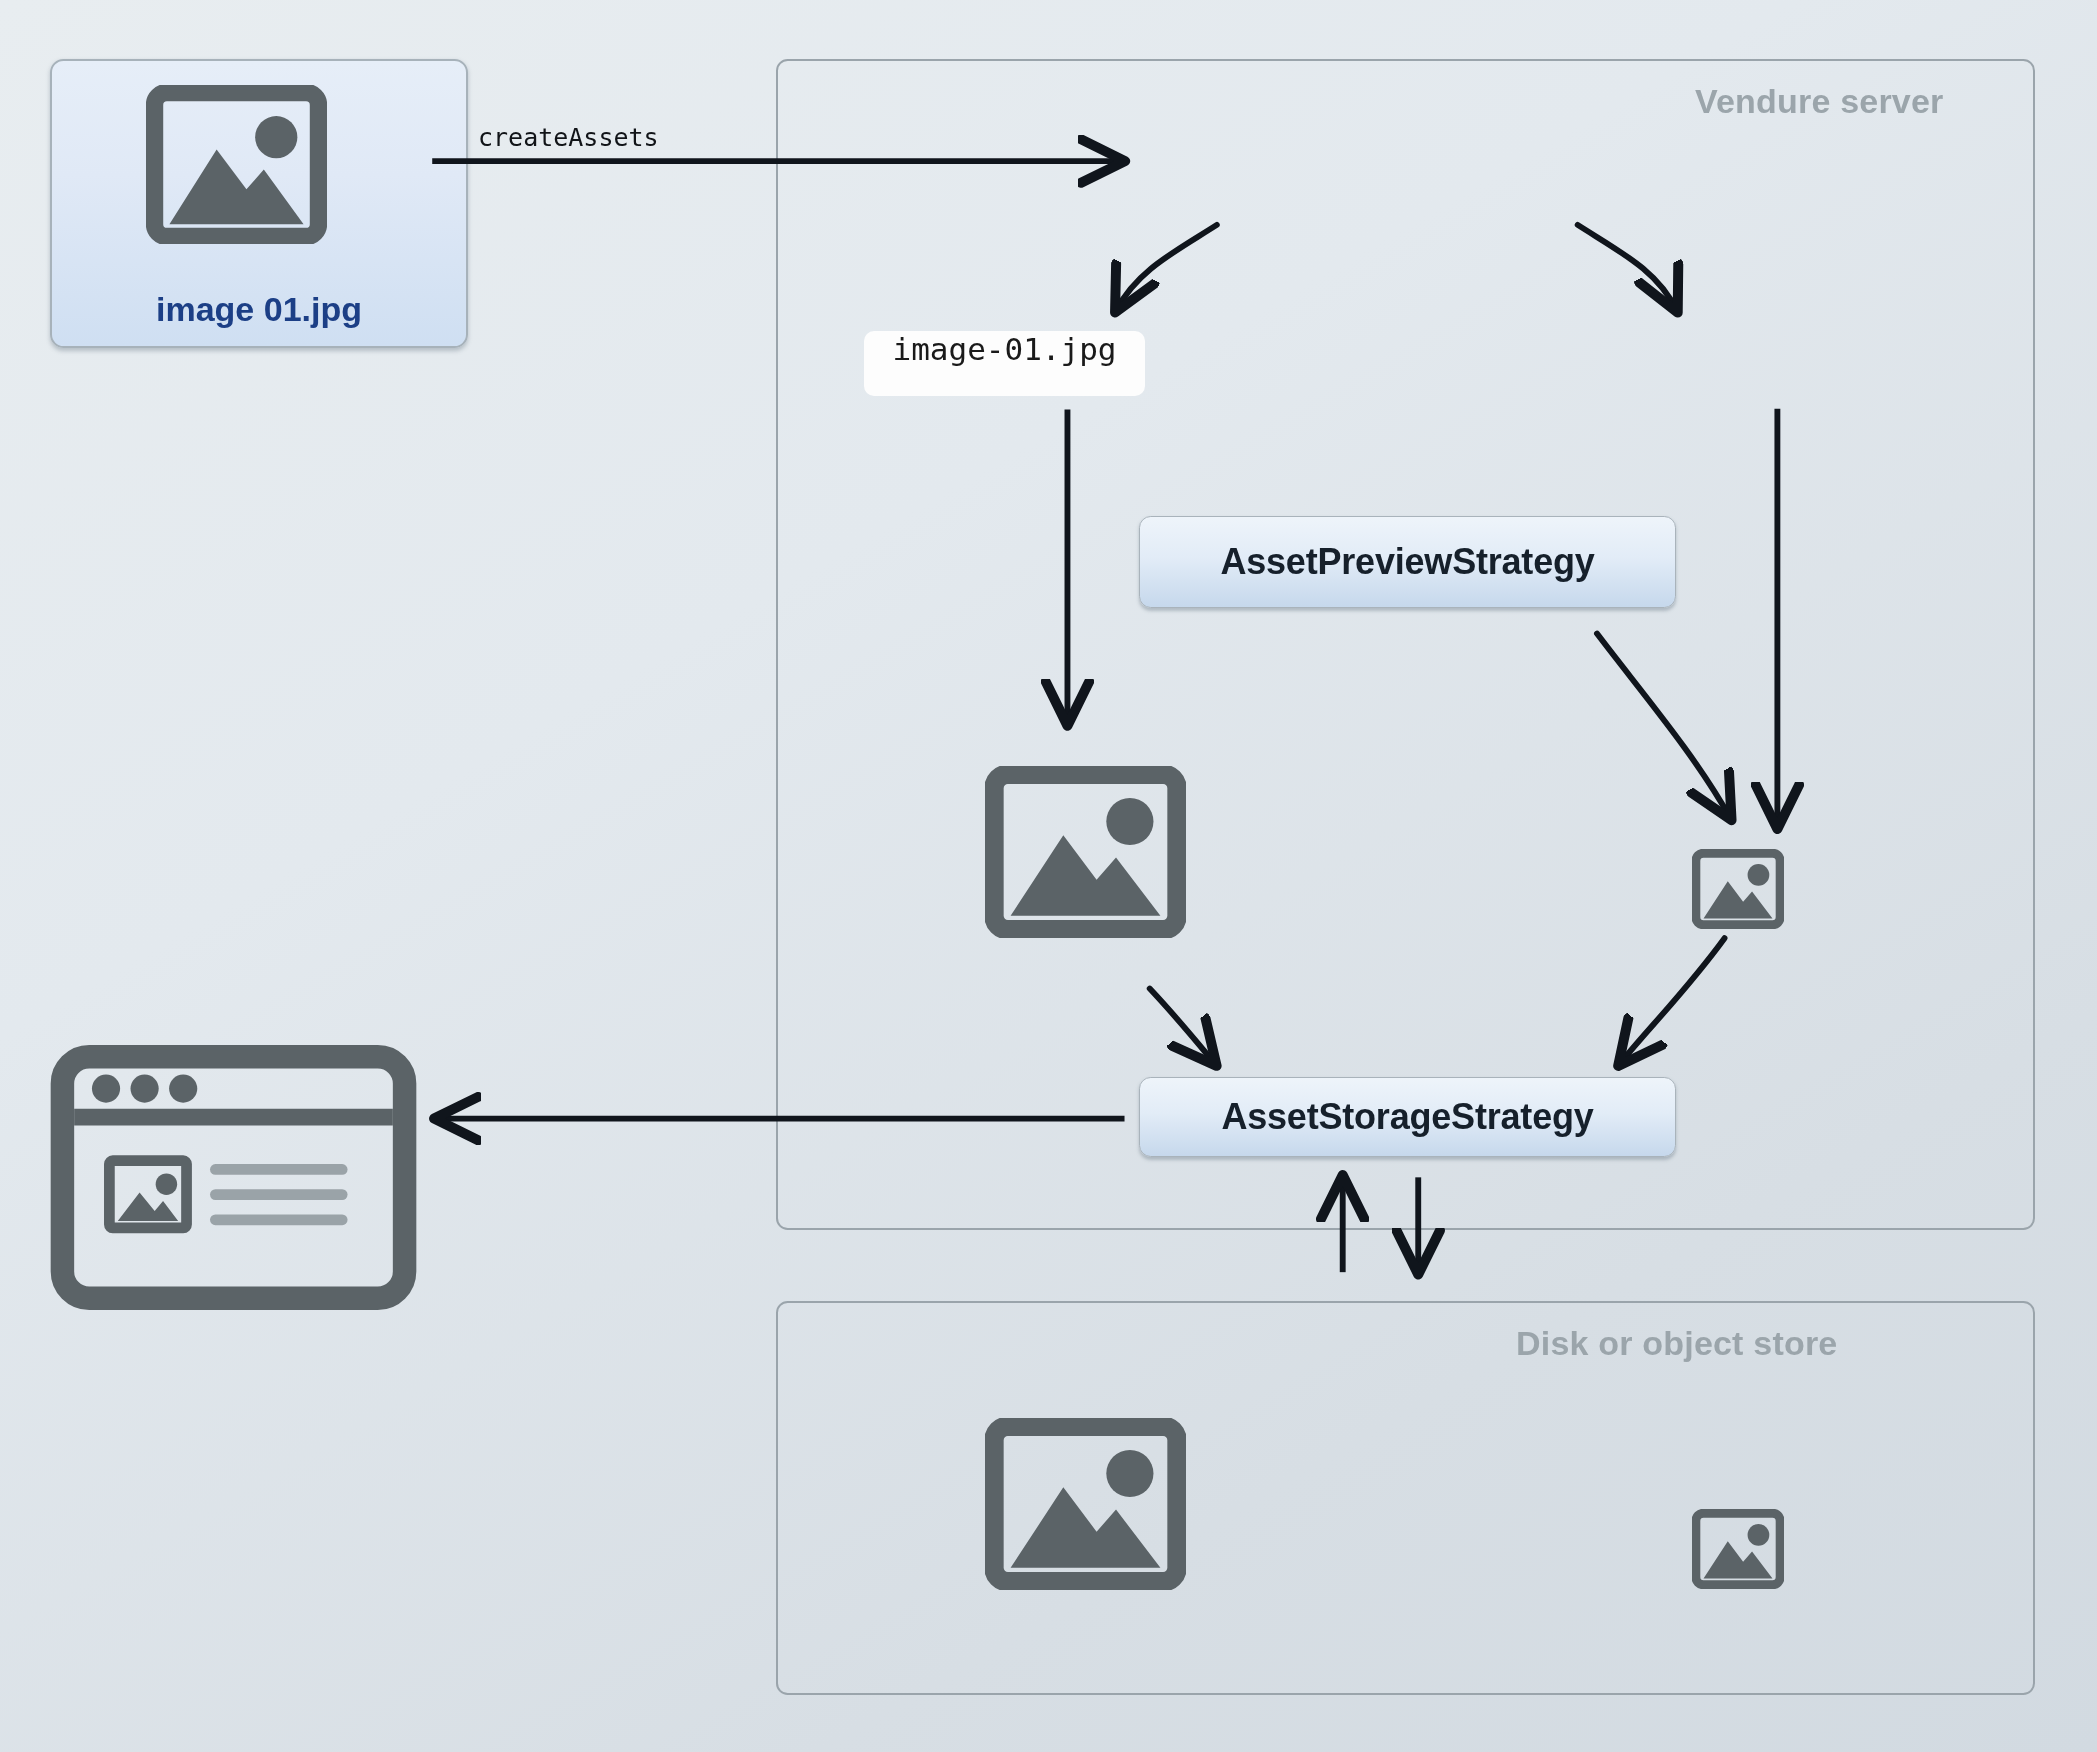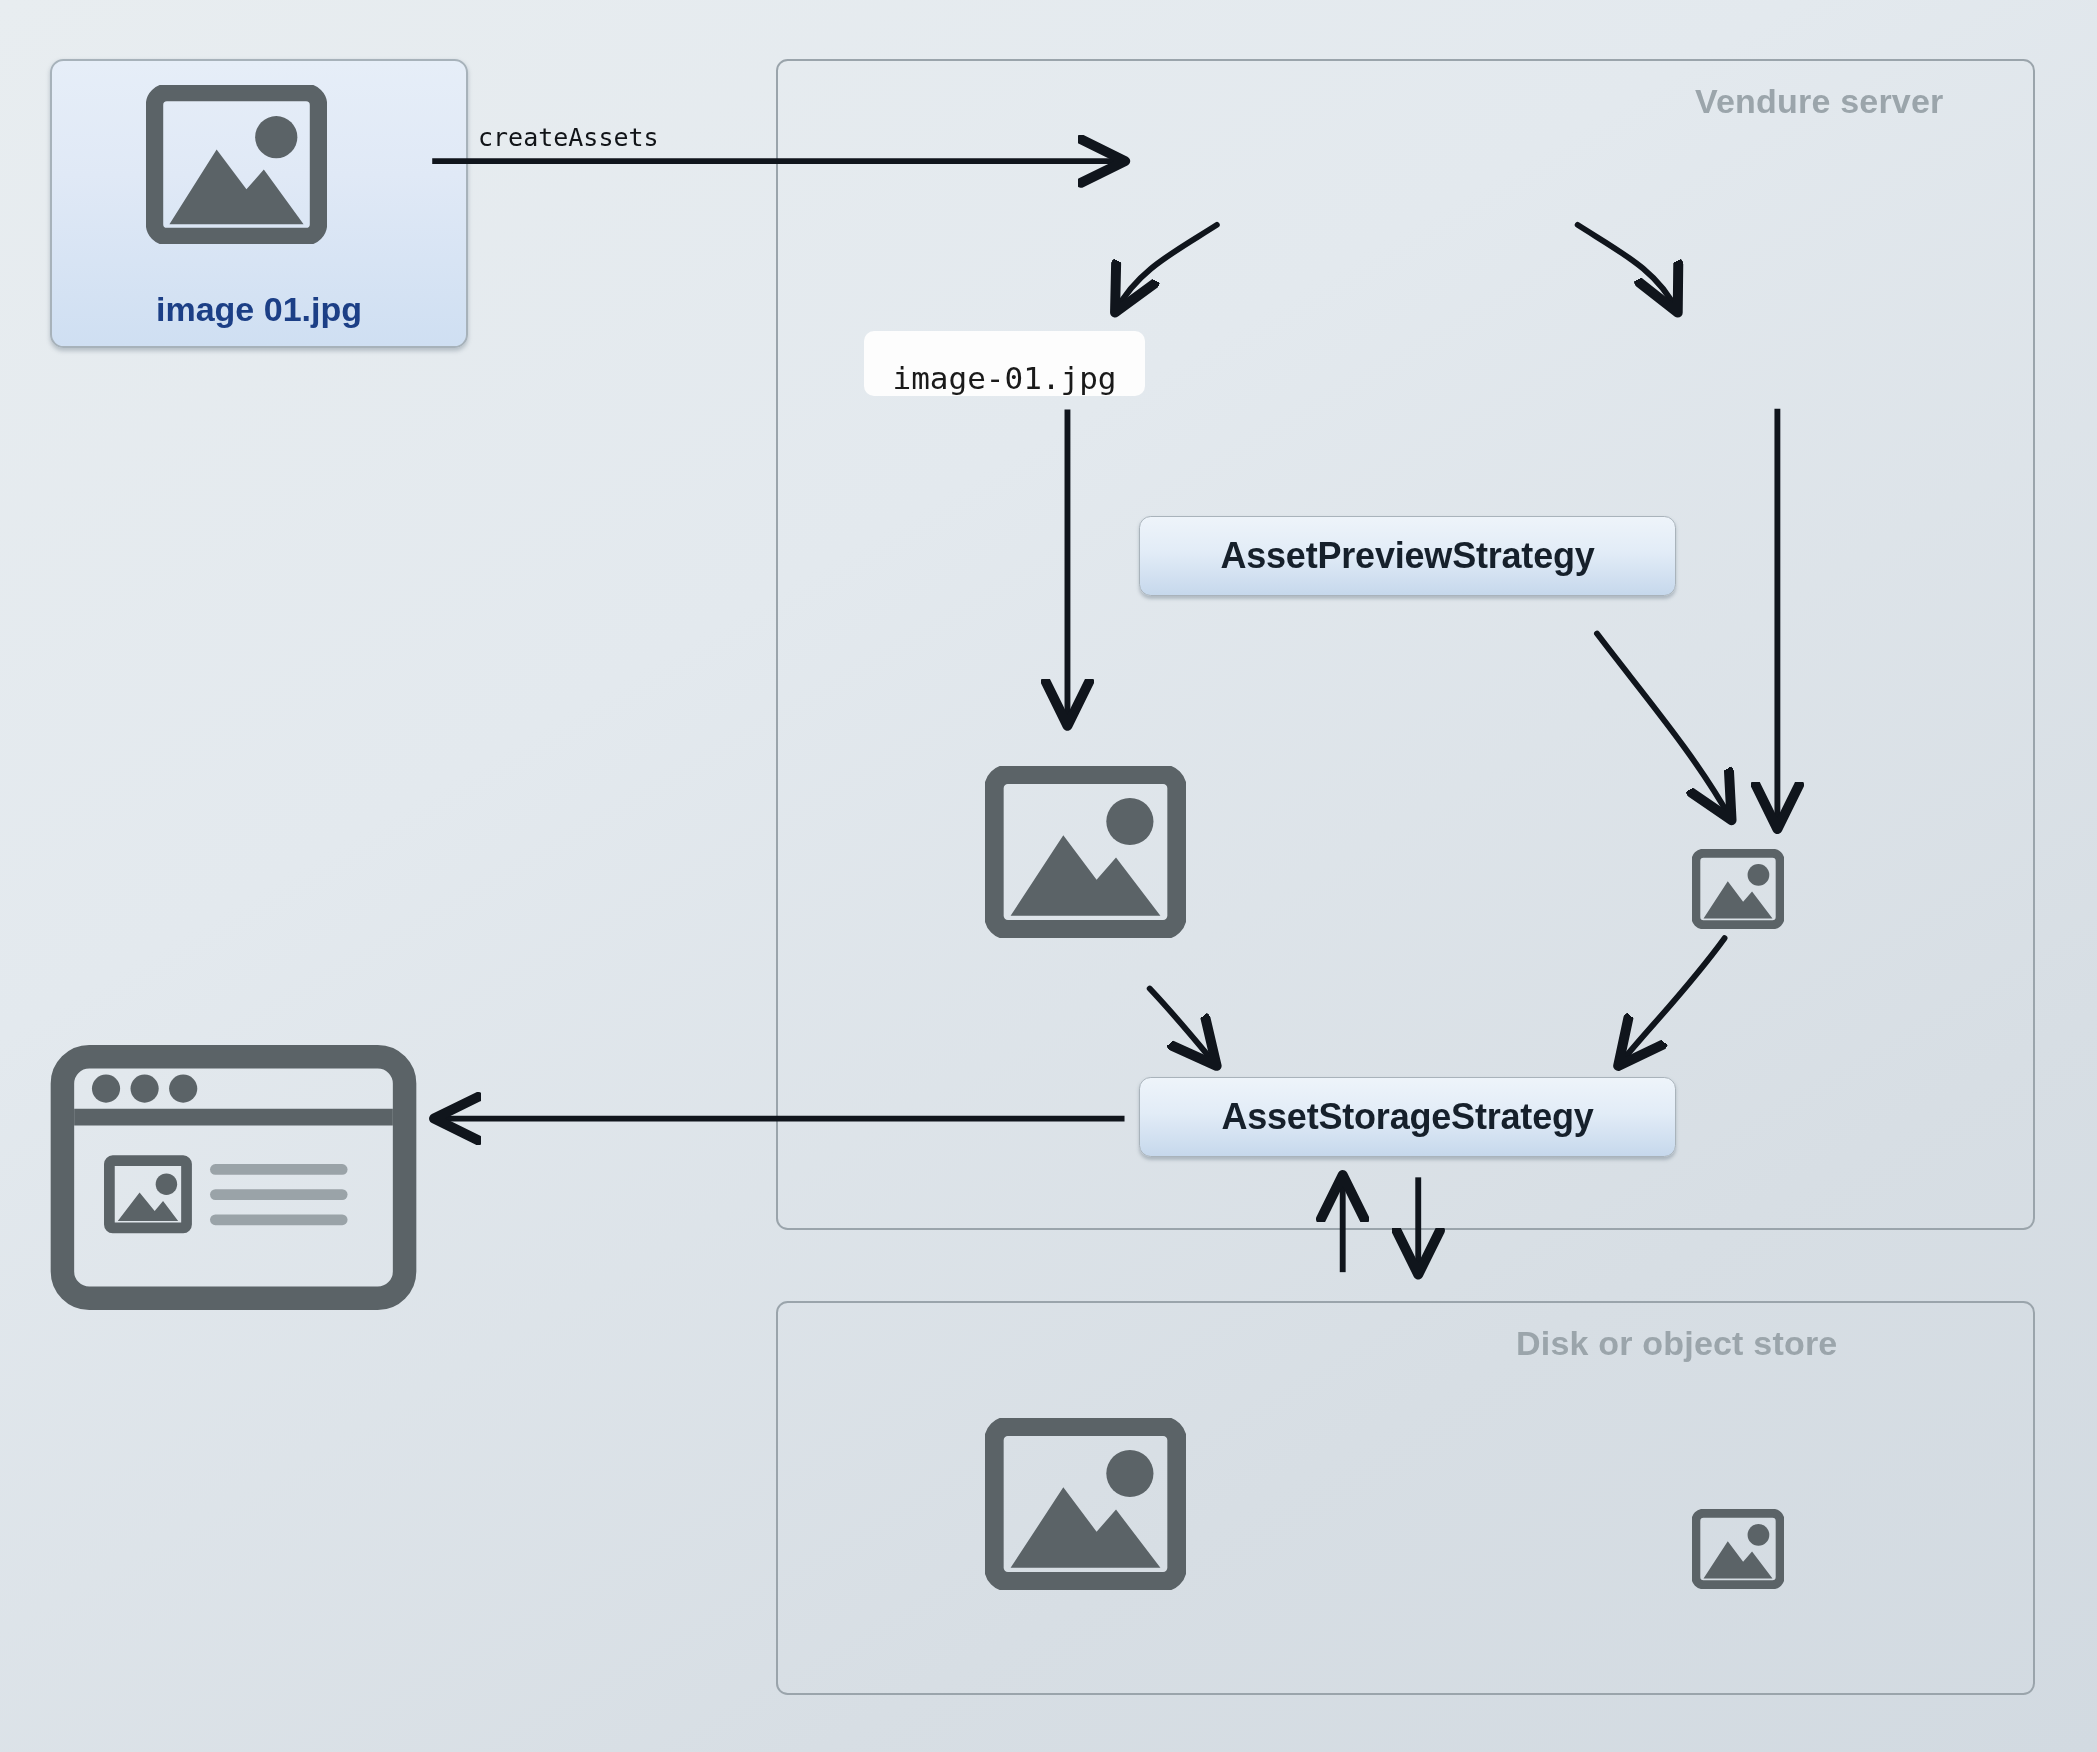--- a/index.html
+++ b/index.html
@@ -77,21 +77,21 @@
     white-space: nowrap;
   }
 
   
   .file-chip {
     position: absolute;
     box-sizing: border-box;
     background: #fdfdfd;
     border-radius: 10px;
     display: flex;
-    align-items: flex-end;
+    align-items: flex-start;
     justify-content: center;
     padding: 0 29px;
   }
   .file-chip span {
     font-family: "DejaVu Sans Mono", "Liberation Mono", monospace;
     font-size: 31px;
     color: #1a1a1a;
     white-space: nowrap;
     letter-spacing: 0px;
   }
@@ -131,21 +131,21 @@
       <rect x="3" y="3" width="66" height="58" rx="5" ry="5" fill="none" stroke="#5b6367" stroke-width="7"></rect>
       <circle cx="52" cy="21" r="8.5" fill="#5b6367"></circle>
       <path d="M9 56 L28 26 L40 42 L47 34 L63 56 Z" fill="#5b6367"></path>
     </svg>
     <div class="card-title">image 01.jpg</div>
   </div>
 
   <div class="edge-label" style="left:478px; top:123px;">createAssets</div>
 
 
-  <div class="strategy" style="left:1139px; top:516px; width:537px; height:80px;">
+  <div class="strategy" style="left:1139px; top:516px; width:537px; height:92px;">
     <span>AssetPreviewStrategy</span>
   </div>
 
   <div class="strategy" style="left:1139px; top:1077px; width:537px; height:80px;">
     <span>AssetStorageStrategy</span>
   </div>
 
   <div class="file-chip" style="left:864px; top:331px; width:281px; height:65px;">
     <span>image-01.jpg</span>
   </div>

